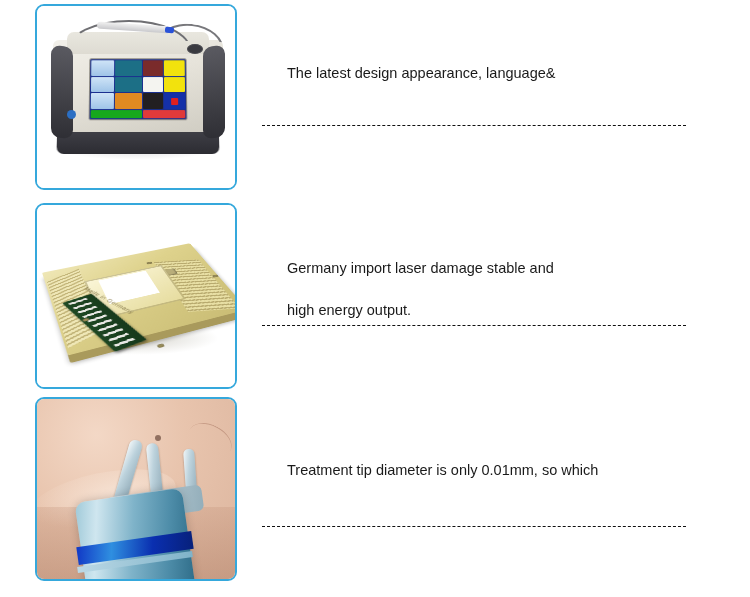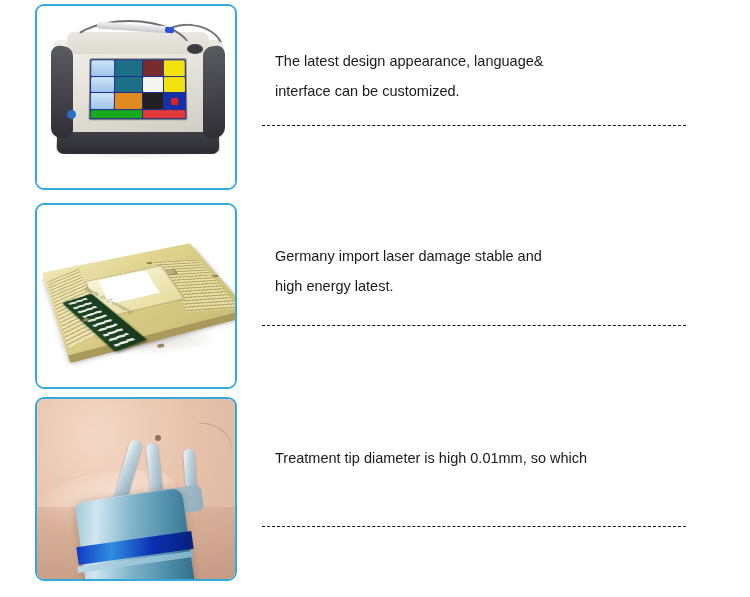--- a/index.html
+++ b/index.html
@@ -365,21 +365,21 @@
     left: 275px;
     width: 420px;
     color: #1a1a1a;
     font-size: 14.5px;
     line-height: 30px;
   }
   .row-1 .feature-text { top: 46px; }
   .row-2 .feature-text { top: 42px; }
   .row-3 .feature-text { top: 48px; }
   .feature-text p {
-    margin: 0;
+    margin: 12px;
     white-space: nowrap;
   }
   .divider {
     position: absolute;
     left: 262px;
     width: 424px;
     height: 0;
     border-top: 1px dashed #111111;
   }
   .row-1 .divider { top: 125px; }
@@ -423,21 +423,20 @@
         <div class="mach-cable"></div>
         <div class="mach-cable2"></div>
         <div class="mach-wand"></div>
         <div class="mach-wand-tip"></div>
         <div class="mach-logo"></div>
       </div>
     </div>
 
     <div class="feature-text">
       <p>The latest design appearance, language&amp;</p>
-      <p>interface can be customized.</p>
     </div>
     <div class="divider"></div>
   </div>
 
   <div class="feature-row row-2">
 
     <div class="image-panel">
       <div class="photo photo-module">
         <div class="mod-shadow"></div>
         <div class="mod-plate">
@@ -452,21 +451,21 @@
           <div class="mod-screw s2"></div>
           <div class="mod-screw s3"></div>
           <div class="mod-screw s4"></div>
           <div class="mod-text">Made in Germany</div>
         </div>
       </div>
     </div>
 
     <div class="feature-text">
       <p>Germany import laser damage stable and</p>
-      <p>high energy latest.</p>
+      <p>high energy output.</p>
     </div>
     <div class="divider"></div>
   </div>
 
   <div class="feature-row row-3">
 
     <div class="image-panel">
       <div class="photo photo-tip">
         <div class="skin-fold"></div>
         <div class="skin-crease"></div>
@@ -476,18 +475,18 @@
         <div class="tip-fork fork-c"></div>
         <div class="fork-joint"></div>
         <div class="tip-barrel"></div>
         <div class="tip-ring"></div>
         <div class="tip-ring2"></div>
         <div class="tip-point"></div>
       </div>
     </div>
 
     <div class="feature-text">
-      <p>Treatment tip diameter is high 0.01mm, so which</p>
+      <p>Treatment tip diameter is only 0.01mm, so which</p>
     </div>
     <div class="divider"></div>
   </div>
 
 </div>
 
 </body></html>

